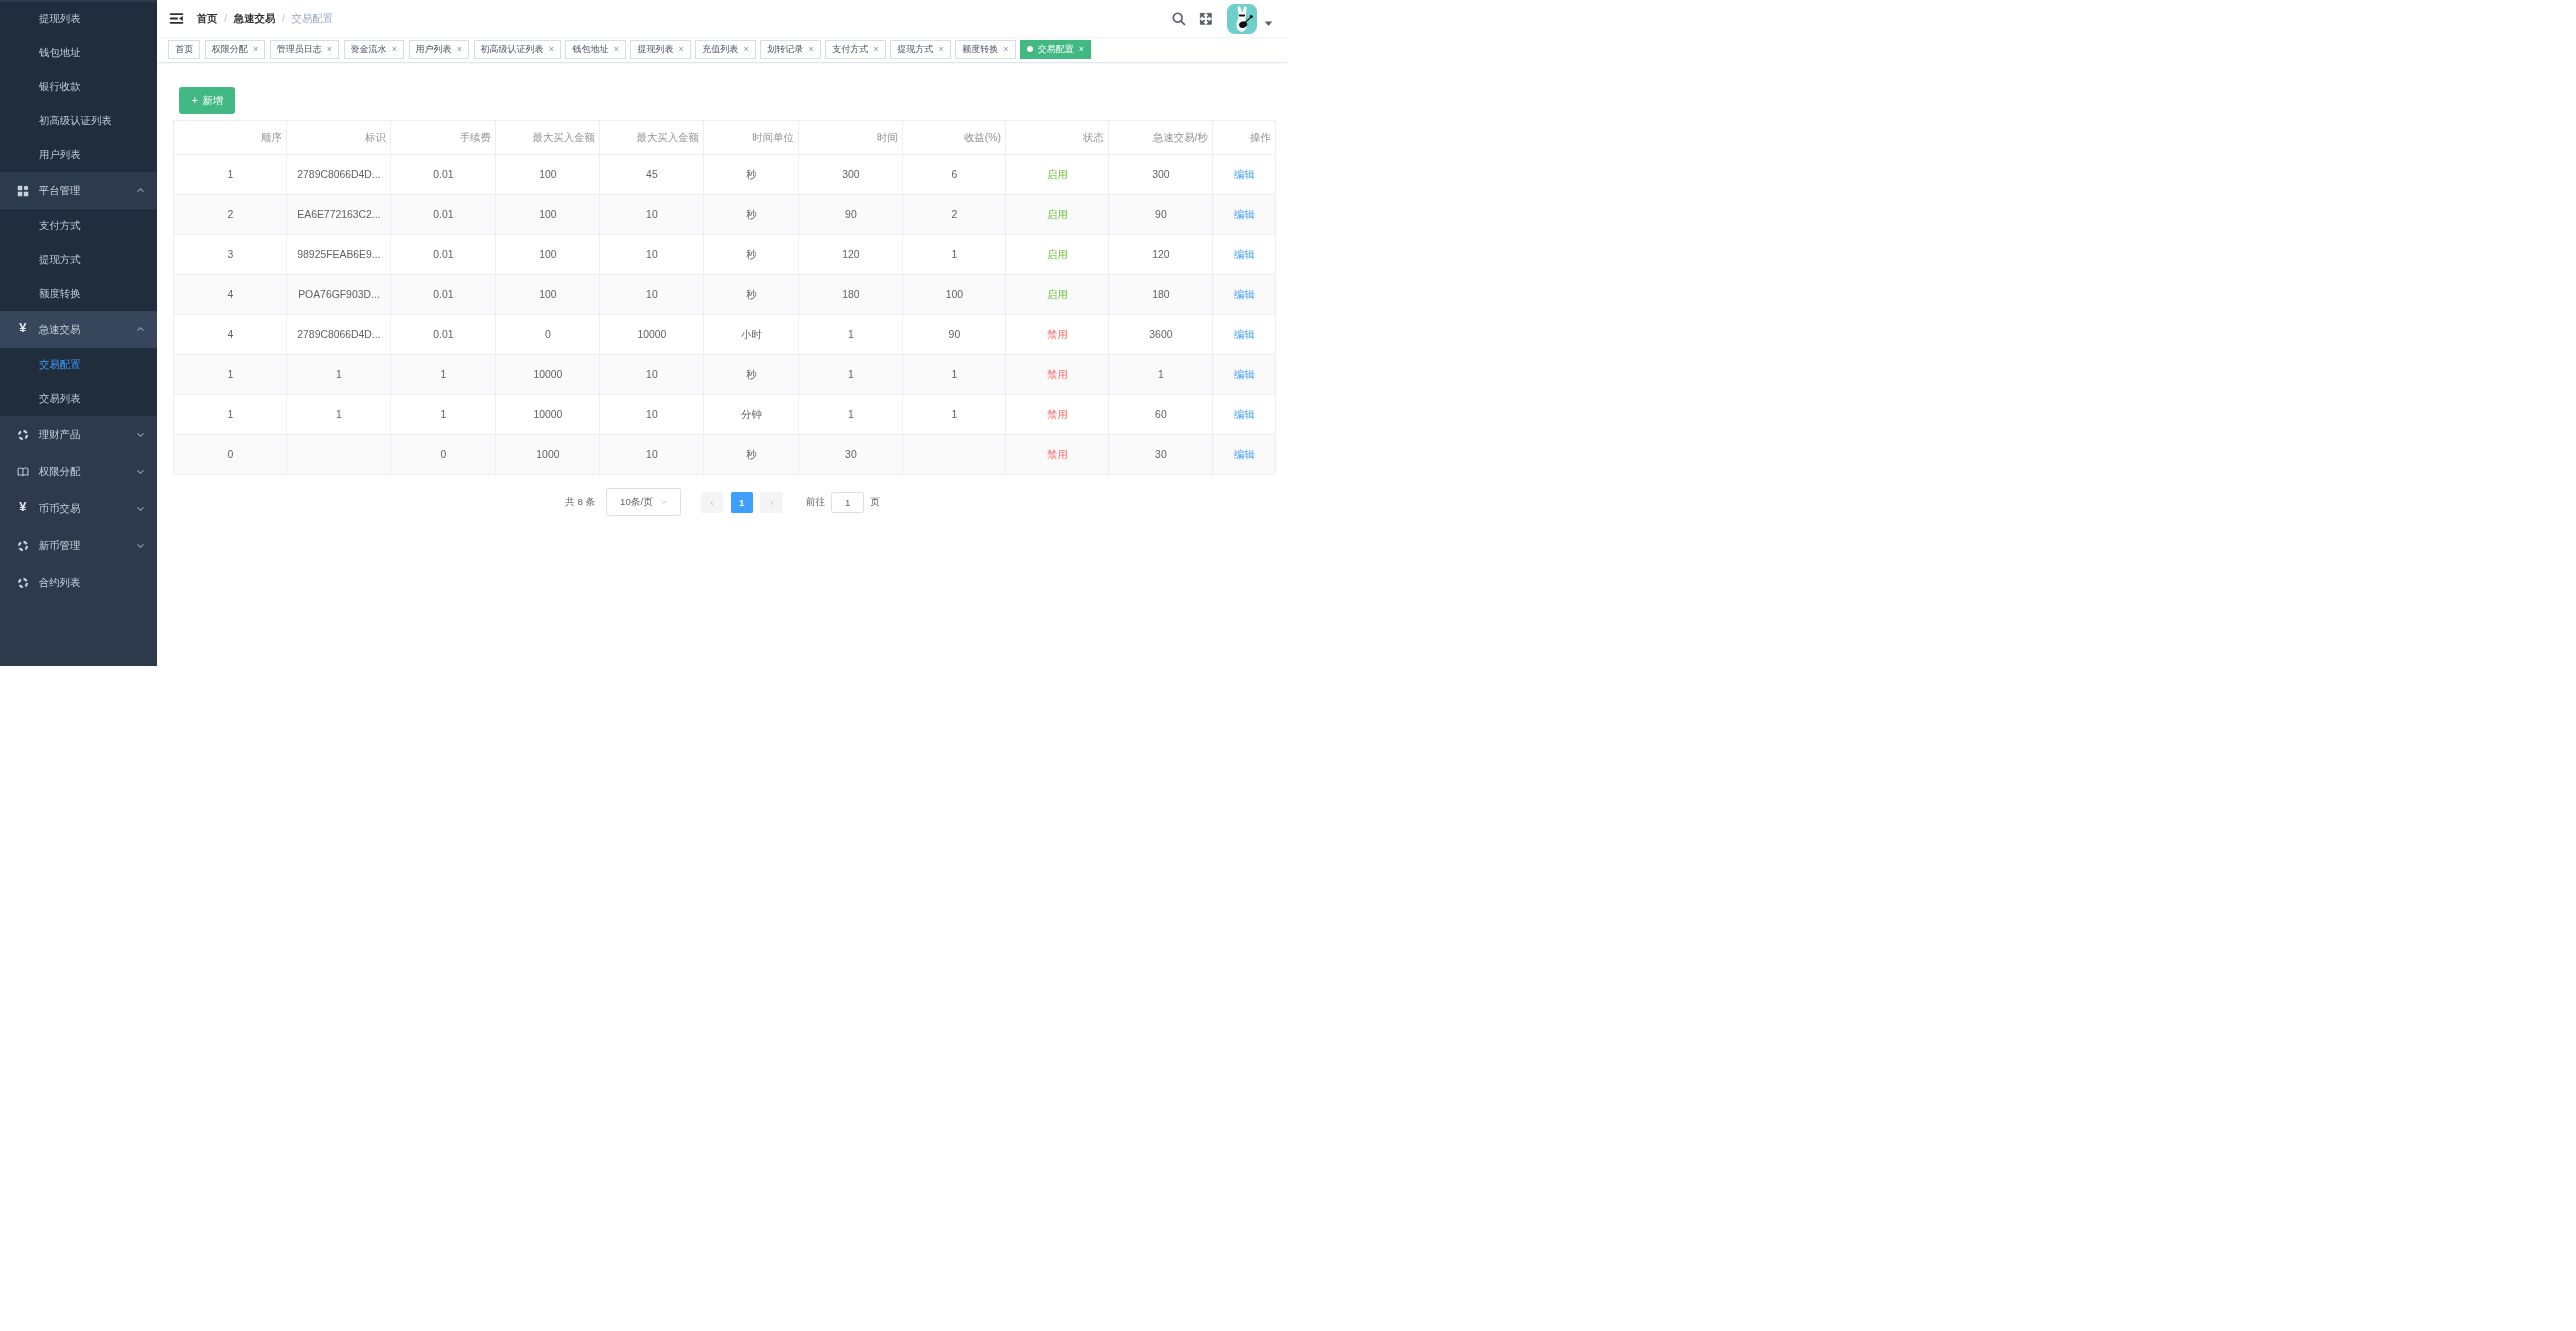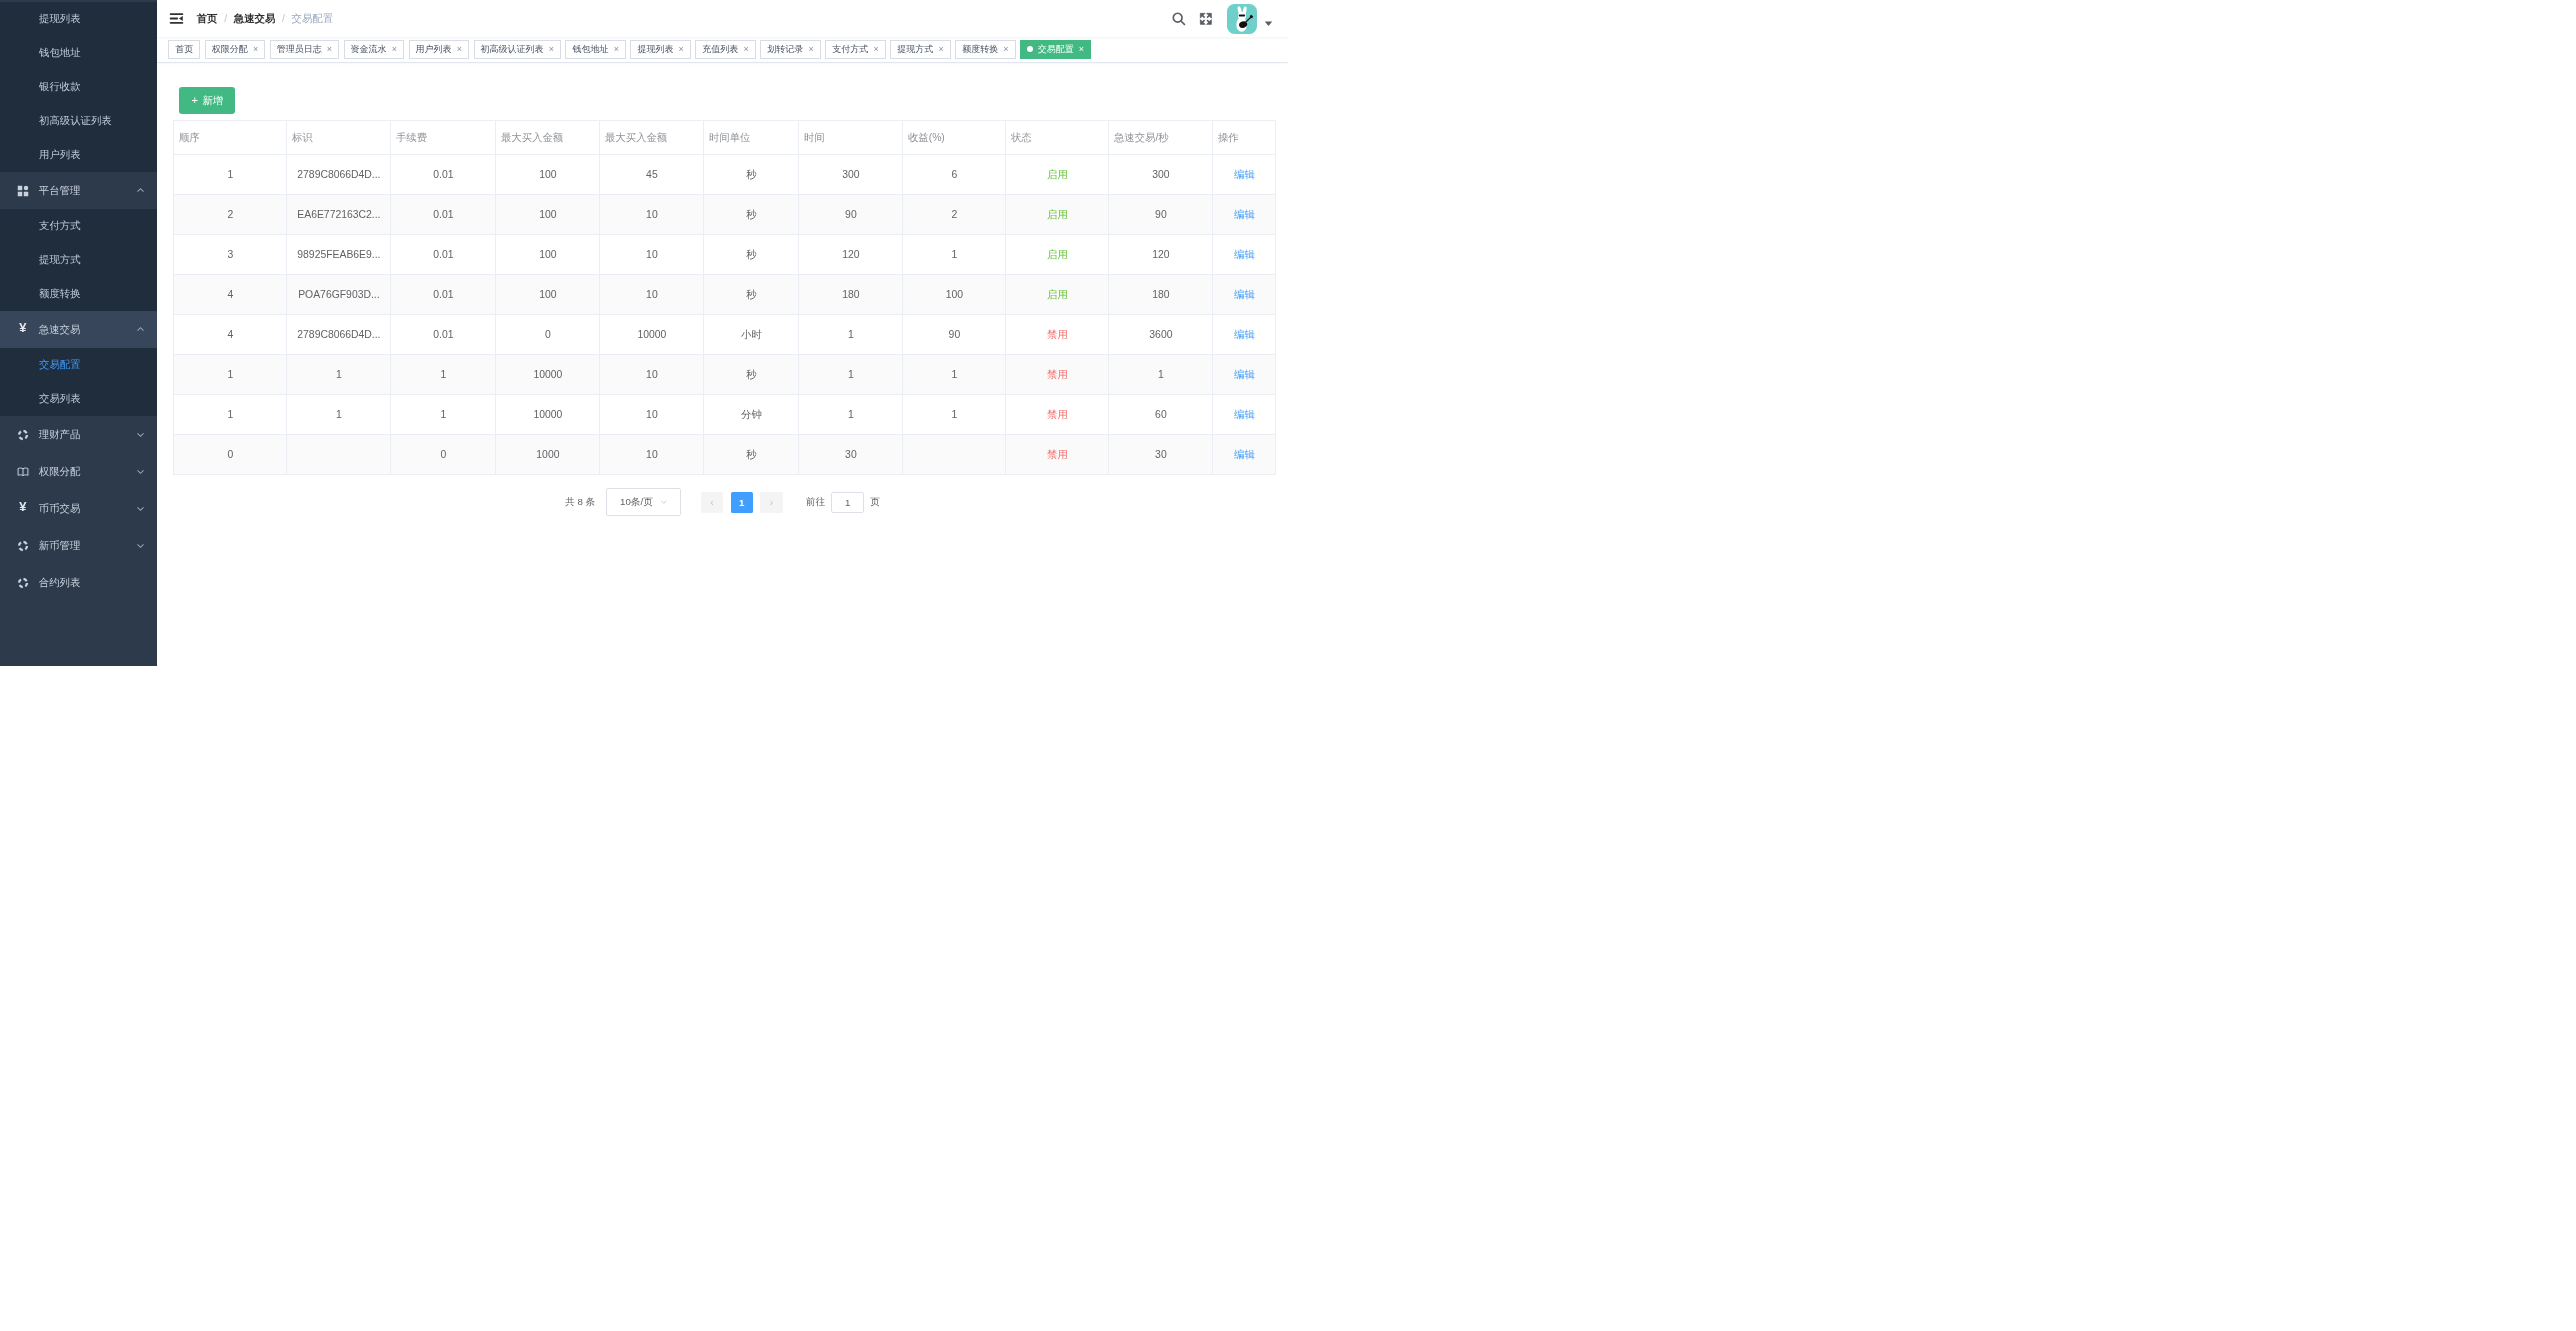--- a/index.html
+++ b/index.html
@@ -42,21 +42,21 @@
   .tag .close-x{margin-left:5.2px;font-size:9px;color:#8a919f;line-height:1;}
   .tag.active{background:#42b983;border-color:#42b983;color:#fff;}
   .tag.active .close-x{color:#fff;}
 
   .content{flex:1;padding:12px 16.4px;background:#fff;overflow:hidden;}
   .add-btn{display:inline-flex;align-items:center;gap:4.5px;background:#42b983;color:#fff;border:none;border-radius:3px;font-size:10.4px;padding:0 12px;height:27px;margin:12px 0 0 6px;cursor:pointer;font-family:inherit;}
   .add-btn .plus{font-size:11.2px;line-height:1;}
 
   .table-wrap{margin-top:6px;}
   table{width:100%;border-collapse:collapse;table-layout:fixed;}
-  th{height:34px;color:#909399;font-weight:400;font-size:10.4px;text-align:left;border:0.7px solid #ebeef5;background:#fff;padding:0 4.5px;box-sizing:border-box;}
+  th{height:34px;color:#909399;font-weight:400;font-size:10.4px;text-align:right;border:0.7px solid #ebeef5;background:#fff;padding:0 4.5px;box-sizing:border-box;}
   td{height:40px;color:#606266;font-size:10.4px;text-align:center;border:0.7px solid #ebeef5;padding:0 7.5px;box-sizing:border-box;overflow:hidden;white-space:nowrap;background:#fff;}
   tbody tr:nth-child(even) td{background:#fafafa;}
   .edit-link{color:#409eff;cursor:pointer;}
 
   .pagination{display:flex;align-items:center;justify-content:center;margin-top:13px;font-size:9.7px;color:#606266;}
   .page-total{margin-right:11.2px;}
   .page-size{width:75px;height:28px;border:0.7px solid #dcdfe6;border-radius:2.2px;display:inline-flex;align-items:center;justify-content:center;gap:7.5px;color:#606266;font-size:9.7px;margin-right:15.7px;cursor:pointer;background:#fff;box-sizing:border-box;}
   .page-size svg{width:7.5px;height:7.5px;color:#c0c4cc;}
   .pg-btn{min-width:22.4px;height:21px;border-radius:1.5px;background:#f4f4f5;color:#c0c4cc;display:inline-flex;align-items:center;justify-content:center;margin:0 3.7px;font-size:10.4px;cursor:pointer;}
   .pg-btn.current{background:#409eff;color:#fff;font-weight:600;font-size:9.7px;}

